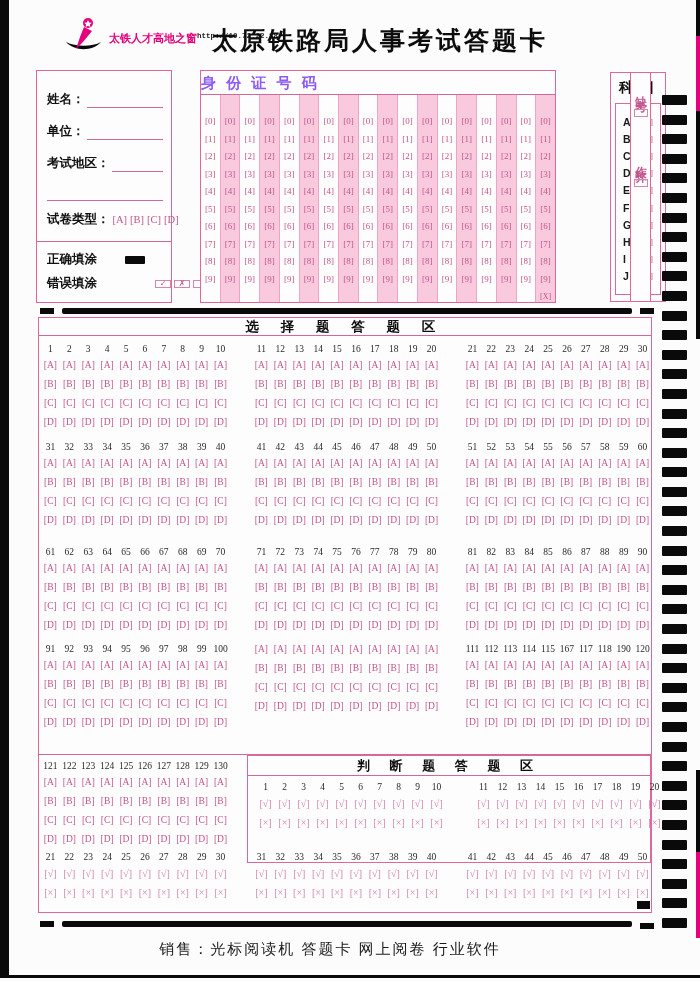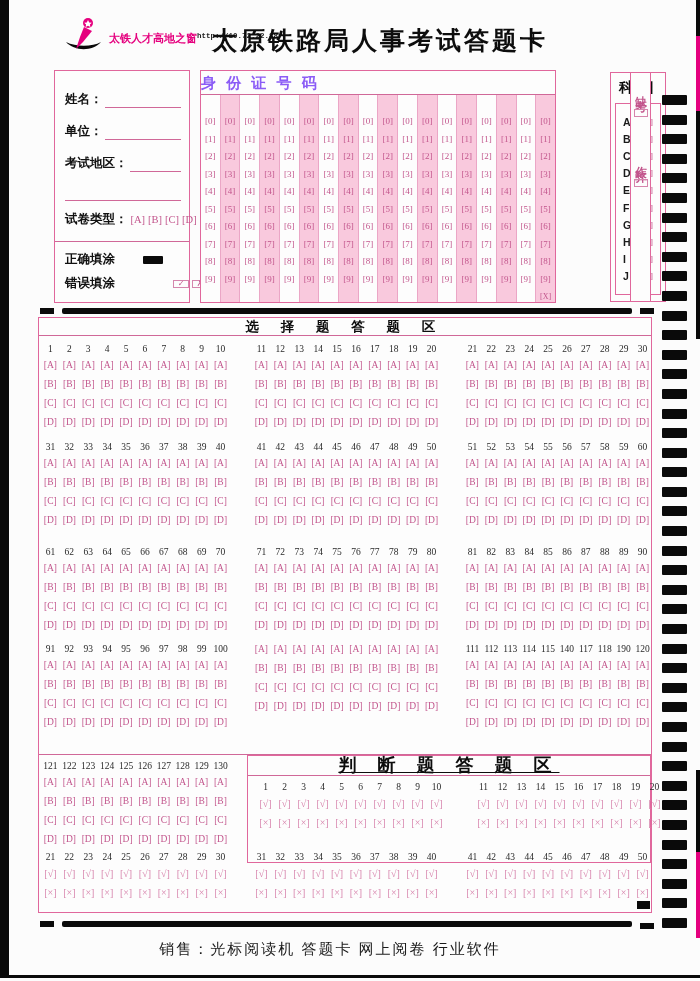--- a/index.html
+++ b/index.html
@@ -31,21 +31,21 @@
   
   .logo{position:absolute;left:64px;top:16px;display:flex;align-items:center;gap:5px;}
   .logo-texts{display:flex;flex-direction:row;line-height:1.15;}
   .logo-title{color:var(--magenta);font-weight:bold;font-size:11px;}
   .logo-sub{color:#222;font-weight:bold;font-size:7.5px;font-family:"Liberation Mono",monospace;}
   .title{position:absolute;left:212px;top:24px;font-size:25px;font-weight:600;color:#0d0d0d;letter-spacing:3px;}
   .reg-plus{position:absolute;left:527px;top:26px;font-size:22px;color:#0d0d0d;font-weight:400;}
 
   
   .box{position:absolute;border:1.5px solid var(--pink-border);background:#fdfdfd;box-sizing:border-box;}
-  .info-box{left:54px;top:70px;width:136px;height:233px;}
+  .info-box{left:36px;top:70px;width:136px;height:233px;}
   .id-box{left:200px;top:70px;width:356px;height:233px;}
   .subject-box{left:562px;top:72px;width:56px;height:230px;margin-left:48px;}
   .flags-box{left:630px;top:72px;width:21px;height:230px;}
 
   
   .inf-row{position:absolute;left:10px;right:8px;display:flex;align-items:flex-end;}
   .inf-lbl{font-size:12.5px;font-weight:bold;color:var(--ink);white-space:nowrap;}
   .uline{flex:1;height:15px;border-bottom:1px solid var(--pink-line);margin-left:2px;}
   .r-name{top:20px;} .r-unit{top:52px;} .r-region{top:84px;}
   .extra-line{position:absolute;left:10px;right:8px;top:114px;height:15px;border-bottom:1px solid var(--pink-line);}
@@ -106,22 +106,22 @@
   .num-row,.opt-row{display:grid;grid-template-columns:repeat(10,1fr);}
   .num-row{height:16px;line-height:16px;}
   .qnum{text-align:center;font:9.5px "Liberation Serif",serif;color:#2a2a2a;}
   .opt-row{height:19px;line-height:19px;}
   .opt-row .bubble{text-align:center;font:9.5px "Liberation Serif",serif;color:var(--bracket);}
   .opt-row.judge .bubble{color:var(--judge);font-size:10px;}
 
   .split{position:absolute;top:420px;left:0;right:0;height:108px;border-top:1px solid var(--pink-line);margin-top:16px;}
   .tail-slot{position:absolute;left:2px;top:6px;width:196px;}
   .judge-box{position:absolute;left:208px;top:0;right:0;bottom:0;border:1.2px solid var(--pink-border);}
-  .j-header{height:19px;line-height:19px;text-align:center;font-size:18px;font-weight:bold;color:#0d0d0d;
-            letter-spacing:8px;border-bottom:1px solid var(--pink-line);text-decoration:underline;}
+  .j-header{height:19px;line-height:19px;text-align:center;font-size:13px;font-weight:bold;color:#0d0d0d;
+            letter-spacing:8px;border-bottom:1px solid var(--pink-line);}
   .judge-blocks{position:absolute;left:8px;top:26px;display:flex;gap:28px;}
   .judge-blocks .block{width:190px;}
   .judge-outer{position:absolute;top:534px;left:2px;display:flex;gap:22px;}
   .corner-rect{position:absolute;right:1px;bottom:3px;width:13px;height:8px;background:#0a0a0a;}
 
   
   .timing{position:absolute;left:662px;top:95px;width:25px;}
   .tmark{height:10px;margin-bottom:9.6px;background:#0a0a0a;border-radius:1px;}
 
   
@@ -1443,21 +1443,21 @@
             <div class="bubble">[D]</div>
           </div>
         </div>
         <div class="block">
           <div class="num-row">
             <div class="qnum">111</div>
             <div class="qnum">112</div>
             <div class="qnum">113</div>
             <div class="qnum">114</div>
             <div class="qnum">115</div>
-            <div class="qnum">140</div>
+            <div class="qnum">167</div>
             <div class="qnum">117</div>
             <div class="qnum">118</div>
             <div class="qnum">190</div>
             <div class="qnum">120</div>
           </div>
           <div class="opt-row">
             <div class="bubble">[A]</div>
             <div class="bubble">[A]</div>
             <div class="bubble">[A]</div>
             <div class="bubble">[A]</div>

